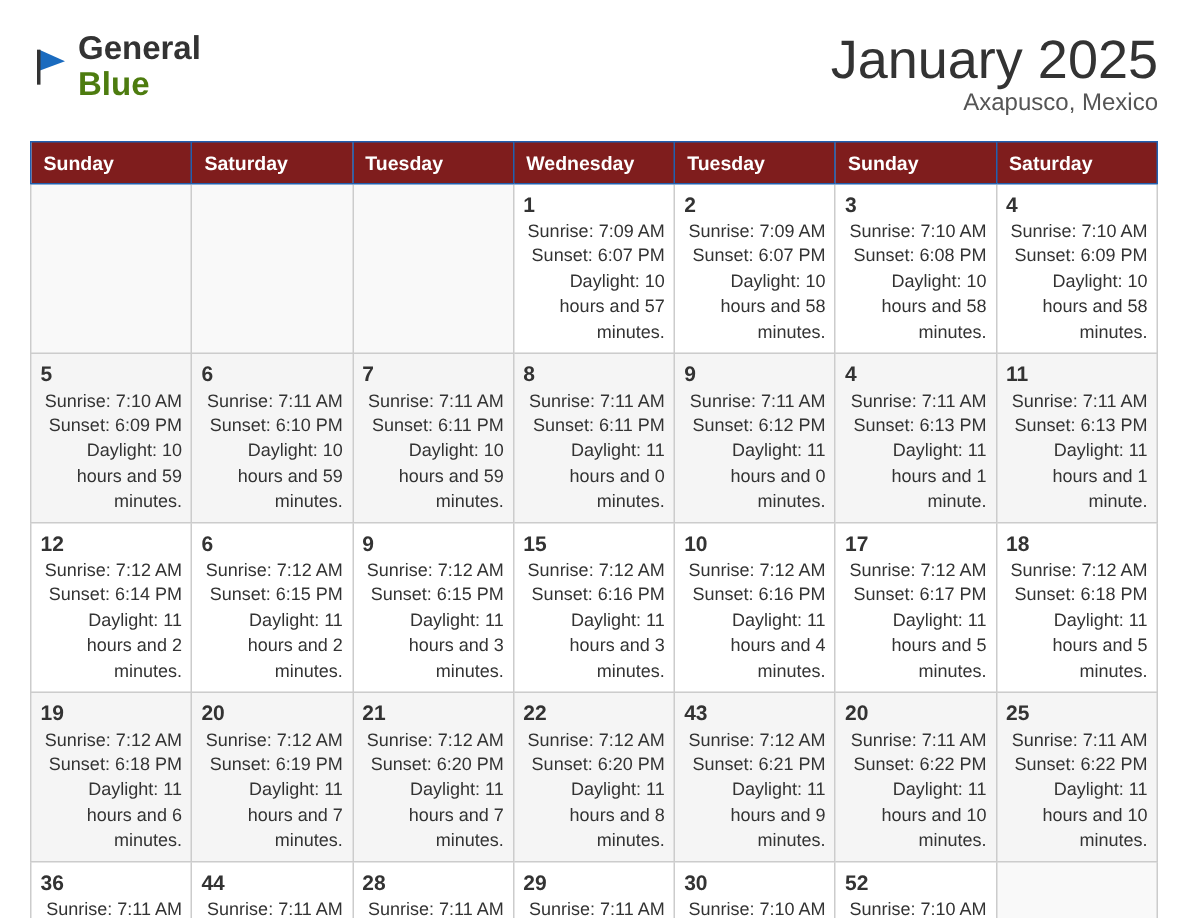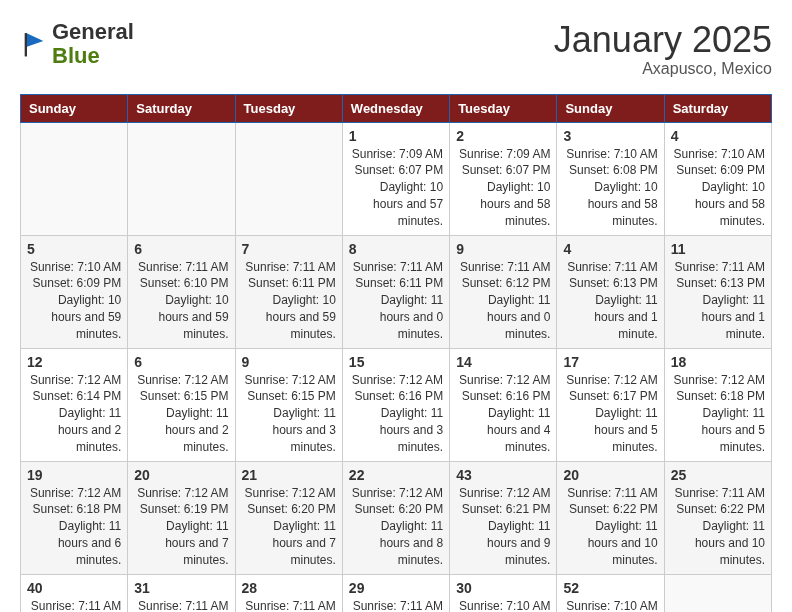--- a/index.html
+++ b/index.html
@@ -213,21 +213,21 @@
 Sunset: 6:15 PM
 Daylight: 11 hours and 3 minutes.</div>
         </td>
         <td>
           <div class="day-number">15</div>
           <div class="day-info" style="white-space: pre-line;">Sunrise: 7:12 AM
 Sunset: 6:16 PM
 Daylight: 11 hours and 3 minutes.</div>
         </td>
         <td>
-          <div class="day-number">14</div>
+          <div class="day-number">10</div>
           <div class="day-info" style="white-space: pre-line;">Sunrise: 7:12 AM
 Sunset: 6:16 PM
 Daylight: 11 hours and 4 minutes.</div>
         </td>
         <td>
           <div class="day-number">17</div>
           <div class="day-info" style="white-space: pre-line;">Sunrise: 7:12 AM
 Sunset: 6:17 PM
 Daylight: 11 hours and 5 minutes.</div>
         </td>
@@ -277,27 +277,27 @@
         </td>
         <td>
           <div class="day-number">25</div>
           <div class="day-info" style="white-space: pre-line;">Sunrise: 7:11 AM
 Sunset: 6:22 PM
 Daylight: 11 hours and 10 minutes.</div>
         </td>
       </tr>
       <tr>
         <td>
-          <div class="day-number">40</div>
+          <div class="day-number">36</div>
           <div class="day-info" style="white-space: pre-line;">Sunrise: 7:11 AM
 Sunset: 6:23 PM
 Daylight: 11 hours and 11 minutes.</div>
         </td>
         <td>
-          <div class="day-number">31</div>
+          <div class="day-number">44</div>
           <div class="day-info" style="white-space: pre-line;">Sunrise: 7:11 AM
 Sunset: 6:24 PM
 Daylight: 11 hours and 12 minutes.</div>
         </td>
         <td>
           <div class="day-number">28</div>
           <div class="day-info" style="white-space: pre-line;">Sunrise: 7:11 AM
 Sunset: 6:24 PM
 Daylight: 11 hours and 13 minutes.</div>
         </td>

